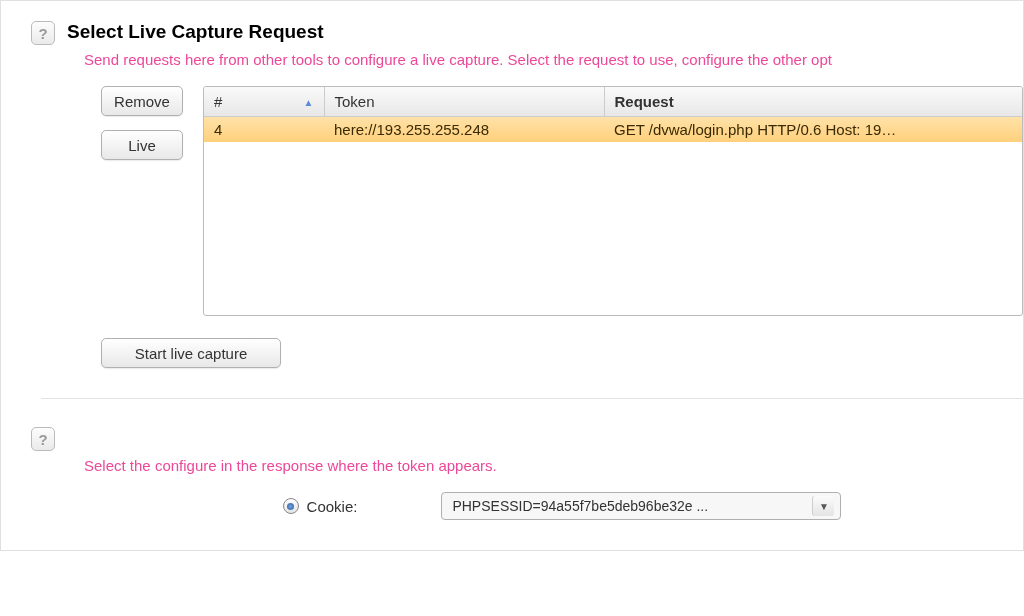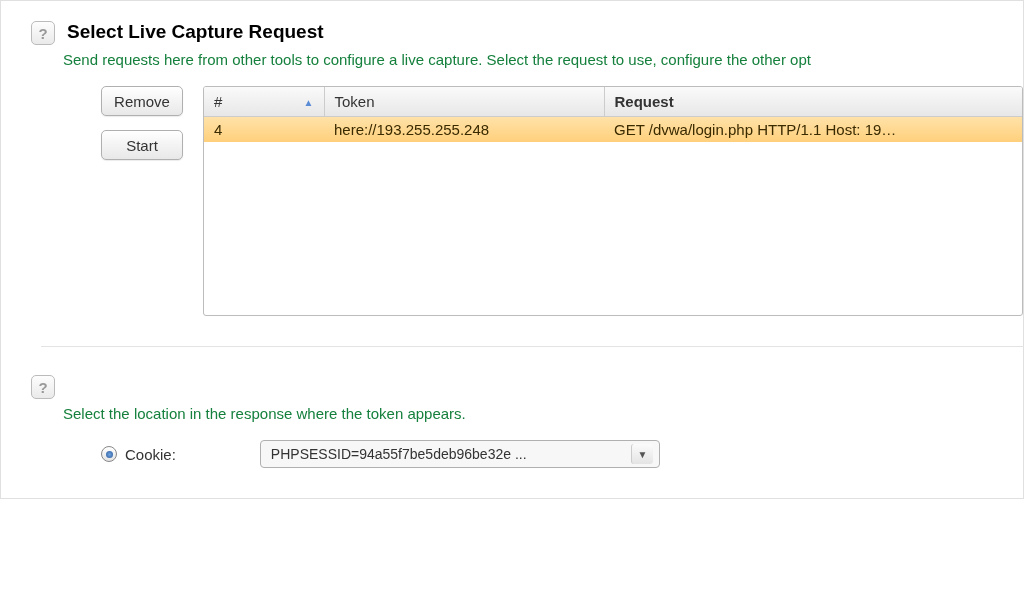--- a/index.html
+++ b/index.html
@@ -29,24 +29,24 @@
     display: flex; align-items: center; justify-content: center;
     flex-shrink: 0;
     cursor: pointer;
   }
   .section-title {
     color: #000000;
     font-weight: bold;
     font-size: 19px;
   }
   .section-desc {
-    margin-left: 32px;
+    margin-left: 53px;
     margin-top: 6px;
     margin-bottom: 18px;
-    color: #15803d;
+    color: #ec4899;
     white-space: nowrap;
     overflow: hidden;
   }
   .capture-body {
     margin-left: 70px;
     display: flex;
     gap: 20px;
     align-items: flex-start;
     position: relative;
   }
@@ -103,21 +103,21 @@
     font-size: 10px;
     color: #5a8bd6;
     margin-left: 6px;
     position: absolute;
     right: 10px;
     top: 10px;
   }
   .start-row { margin-left: 70px; margin-top: 22px; }
   .start-row .mac-btn { width: 180px; padding: 0 18px; }
   .divider { border: none; border-top: 1px solid #e3e3e3; margin: 28px 0 28px 10px; width: 1000px; }
-  .token-body { margin-left: 70px; display: flex; align-items: center; gap: 14px; }
+  .token-body { margin-left: 70px; display: flex; align-items: center; gap: 14px; justify-content: center; }
   .radio-wrap { display: flex; align-items: center; gap: 8px; }
   .radio-dot {
     width: 16px; height: 16px; border-radius: 50%;
     border: 1px solid #888;
     background: linear-gradient(#fff,#e4e4e4);
     display: flex; align-items: center; justify-content: center;
     cursor: pointer;
   }
   .radio-dot.selected::after {
     content:""; width: 7px; height: 7px; border-radius:50%;
@@ -152,21 +152,21 @@
   <div class="section">
     <div class="section-header">
       <div class="help-icon">?</div>
       <div class="section-title">Select Live Capture Request</div>
     </div>
     <div class="section-desc">Send requests here from other tools to configure a live capture. Select the request to use, configure the other opt</div>
 
     <div class="capture-body">
       <div class="btn-col">
         <button class="mac-btn">Remove</button>
-        <button class="mac-btn">Start</button>
+        <button class="mac-btn">Live</button>
       </div>
 
       <div class="table-wrap">
         <table>
           <colgroup>
               <col class="col-num">
               <col class="col-host">
               <col>
             </colgroup>
           <thead>
@@ -176,37 +176,40 @@
                 <span class="sort-ind">▲</span>
               </th>
               <th>Token</th>
               <th>Request</th>
             </tr>
           </thead>
           <tbody>
             <tr class="selected">
               <td>4</td>
               <td>here://193.255.255.248</td>
-              <td>GET /dvwa/login.php HTTP/1.1  Host: 19…</td>
+              <td>GET /dvwa/login.php HTTP/0.6  Host: 19…</td>
             </tr>
           </tbody>
         </table>
       </div>
 
     </div>
 
+    <div class="start-row">
+      <button class="mac-btn">Start live capture</button>
+    </div>
   </div>
 
   <hr class="divider">
 
   <div class="section">
     <div class="section-header">
       <div class="help-icon">?</div>
     </div>
-    <div class="section-desc">Select the location in the response where the token appears.</div>
+    <div class="section-desc">Select the configure in the response where the token appears.</div>
 
     <div class="token-body">
       <div class="radio-wrap">
         <span class="radio-dot selected"></span>
         <span>Cookie:</span>
       </div>
       <div class="combo" style="margin-left:70px;">
         <span>PHPSESSID=94a55f7be5deb96be32e ...</span>
         <span class="combo-arrow">▼</span>
       </div>

